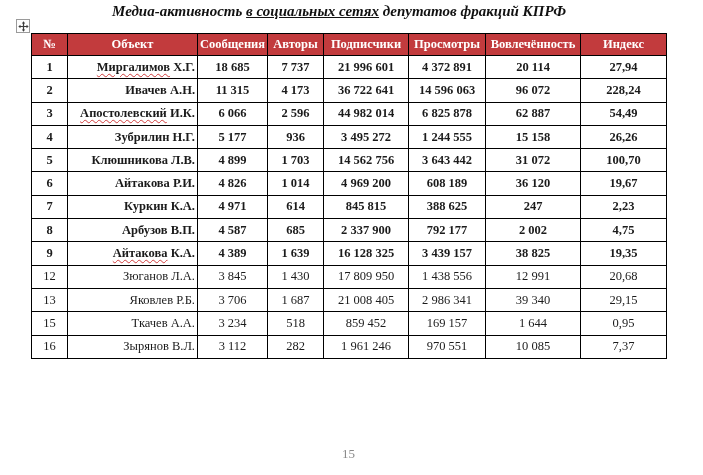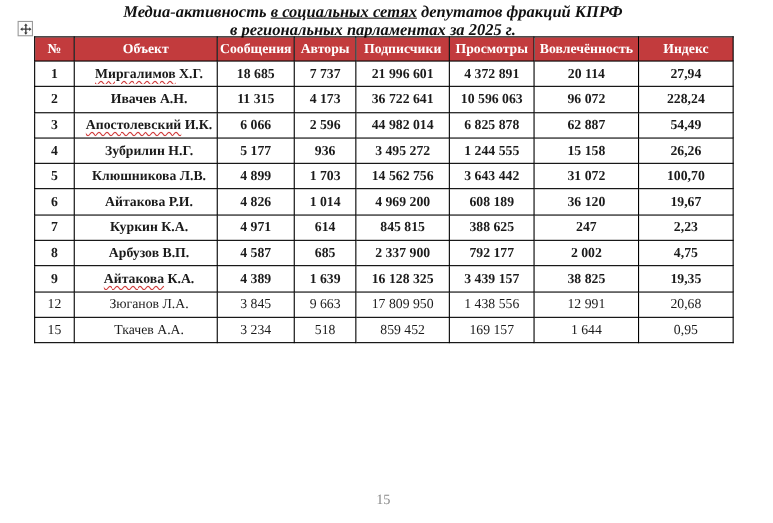--- a/index.html
+++ b/index.html
@@ -37,21 +37,21 @@
   .doc-table thead th {
     background:#C23B3D; color:#ffffff;
     font-weight:bold; font-size:12.5px;
     height:22px; text-align:center; padding:0 2px;
   }
   .doc-table tbody td {
     font-size:12.5px; color:#1b1b1b;
     height:23.3px; text-align:center; padding:0 2px;
   }
   .doc-table tbody tr.bold-row td { font-weight:bold; }
-  .doc-table td.name-cell { text-align:center; padding-left:8px; }
+  .doc-table td.name-cell { text-align:right; padding-left:8px; }
   .squiggle {
     text-decoration:underline;
     text-decoration-style:wavy;
     text-decoration-color:#d03c3c;
     text-decoration-thickness:1px;
     text-underline-offset:2px;
   }
   .page-number {
     position:absolute; left:31px; top:446px; width:635px;
     text-align:center; font-size:13px; color:#8a8a8a;
@@ -63,21 +63,20 @@
 <div class="move-handle">
   <span>
     <svg viewBox="0 0 16 16" xmlns="http://www.w3.org/2000/svg">
       <path fill="#3c3c3c" d="M8 0.5 L10.4 3.6 H8.9 V7.1 H12.4 V5.6 L15.5 8 L12.4 10.4 V8.9 H8.9 V12.4 H10.4 L8 15.5 L5.6 12.4 H7.1 V8.9 H3.6 V10.4 L0.5 8 L3.6 5.6 V7.1 H7.1 V3.6 H5.6 Z"></path>
     </svg>
   </span>
 </div>
 
 <div class="title-block">
   <div><span>Медиа-активность </span><span class="title-underline">в социальных сетях</span><span> депутатов фракций КПРФ</span></div>
-  <div>в региональных парламентах за 2025 г.</div>
 </div>
 
 <table class="doc-table">
   <colgroup>
     <col style="width:36px">
       <col style="width:130px">
       <col style="width:68px">
       <col style="width:56px">
     <col style="width:85px">
       <col style="width:77px">
@@ -106,21 +105,21 @@
         <td>4 372 891</td>
         <td>20 114</td>
         <td>27,94</td>
       </tr>
       <tr class="bold-row">
         <td>2</td>
         <td class="name-cell"><span>Ивачев</span> <span>А.Н.</span></td>
         <td>11 315</td>
         <td>4 173</td>
         <td>36 722 641</td>
-        <td>10 596 063</td>
+        <td>14 596 063</td>
         <td>96 072</td>
         <td>228,24</td>
       </tr>
       <tr class="bold-row">
         <td>3</td>
         <td class="name-cell"><span class="squiggle">Апостолевский</span> <span>И.К.</span></td>
         <td>6 066</td>
         <td>2 596</td>
         <td>44 982 014</td>
         <td>6 825 878</td>
@@ -184,32 +183,52 @@
         <td>1 639</td>
         <td>16 128 325</td>
         <td>3 439 157</td>
         <td>38 825</td>
         <td>19,35</td>
       </tr>
       <tr>
         <td>12</td>
         <td class="name-cell"><span>Зюганов</span> <span>Л.А.</span></td>
         <td>3 845</td>
-        <td>9 663</td>
+        <td>1 430</td>
         <td>17 809 950</td>
         <td>1 438 556</td>
         <td>12 991</td>
         <td>20,68</td>
+      </tr>
+      <tr>
+        <td>13</td>
+        <td class="name-cell"><span>Яковлев</span> <span>Р.Б.</span></td>
+        <td>3 706</td>
+        <td>1 687</td>
+        <td>21 008 405</td>
+        <td>2 986 341</td>
+        <td>39 340</td>
+        <td>29,15</td>
       </tr>
       <tr>
         <td>15</td>
         <td class="name-cell"><span>Ткачев</span> <span>А.А.</span></td>
         <td>3 234</td>
         <td>518</td>
         <td>859 452</td>
         <td>169 157</td>
         <td>1 644</td>
         <td>0,95</td>
       </tr>
+      <tr>
+        <td>16</td>
+        <td class="name-cell"><span>Зырянов</span> <span>В.Л.</span></td>
+        <td>3 112</td>
+        <td>282</td>
+        <td>1 961 246</td>
+        <td>970 551</td>
+        <td>10 085</td>
+        <td>7,37</td>
+      </tr>
     </tbody>
 </table>
 
 <div class="page-number">15</div>
 
 </body></html>

